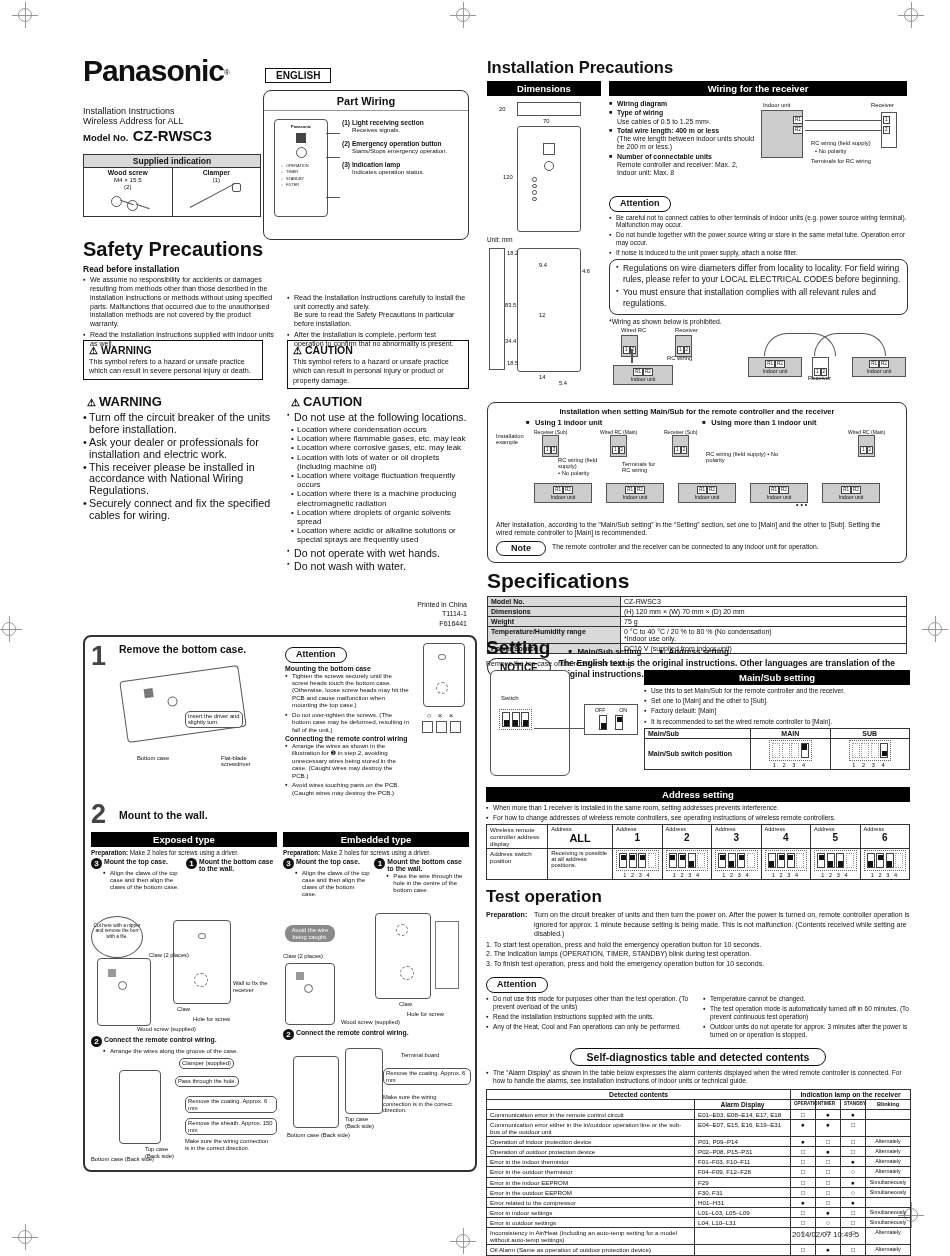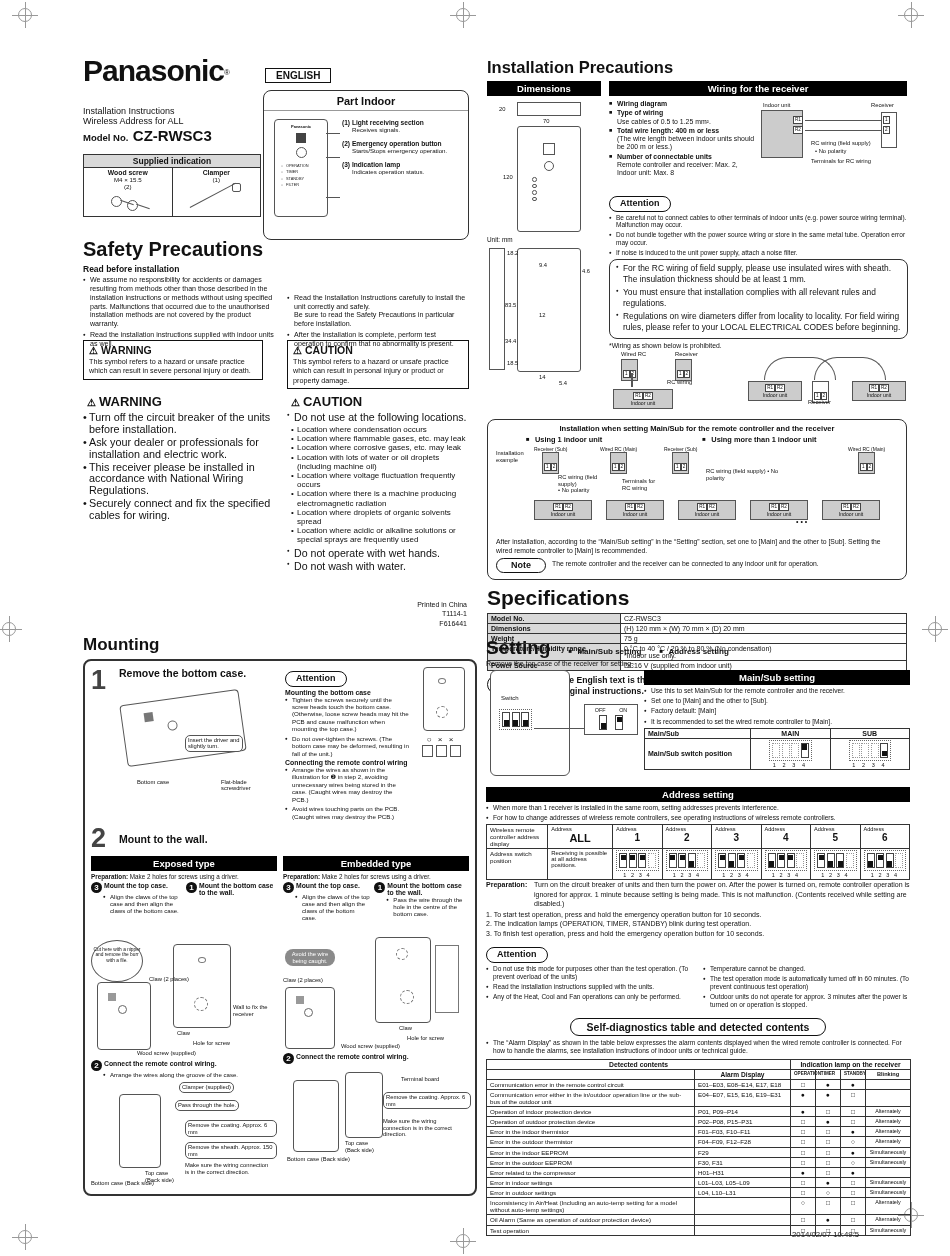--- a/index.html
+++ b/index.html
@@ -84,21 +84,21 @@
 
   <div class="abs" style="left:83px;top:52px;width:384px;height:580px;">
 
     <div class="abs" style="left:0;top:2px;">
       <span style="font-size:30px;font-weight:900;letter-spacing:-1px;">Panasonic</span><sup style="font-size:8px;">®</sup>
     </div>
 
     <div class="abs" style="left:182px;top:16px;border:1.2px solid #111;padding:1px 10px;font-size:10px;font-weight:bold;">ENGLISH</div>
 
     <div class="abs roundbox" style="left:180px;top:38px;width:204px;height:148px;">
-      <div style="text-align:center;font-size:11px;font-weight:bold;margin-top:4px;border-bottom:1px solid #999;padding-bottom:3px;">Part Indoor</div>
+      <div style="text-align:center;font-size:11px;font-weight:bold;margin-top:4px;border-bottom:1px solid #999;padding-bottom:3px;">Part Wiring</div>
       <div style="position:relative;height:118px;">
         <div class="case abs" style="left:10px;top:8px;width:52px;height:96px;">
           <div style="font-size:4px;font-weight:bold;text-align:center;margin-top:4px;">Panasonic</div>
           <div style="width:10px;height:10px;background:#444;margin:4px auto 0;"></div>
           <div style="width:9px;height:9px;border:1px solid #555;border-radius:50%;margin:4px auto 0;"></div>
           <ul class="lamp-ul" style="margin:5px 0 0 6px;">
 
           <li>OPERATION</li>
               <li>TIMER</li>
               <li>STANDBY</li>
@@ -312,23 +312,22 @@
         <div class="pill">Attention</div>
         <ul class="dots" style="font-size:6.5px;line-height:1.2;margin-top:2px;">
 
         <li>Be careful not to connect cables to other terminals of indoor units (e.g. power source wiring terminal). Malfunction may occur.</li>
             <li>Do not bundle together with the power source wiring or store in the same metal tube. Operation error may occur.</li>
             <li>If noise is induced to the unit power supply, attach a noise filter.</li>
           </ul>
 
         <ul class="dots roundbox" style="font-size:8.4px;line-height:1.3;padding:3px 6px;margin-top:3px;">
 
-        <li>For the RC wiring of field supply, please use insulated wires with sheath. The insulation thickness should be at least 1 mm.</li>
+            <li>Regulations on wire diameters differ from locality to locality. For field wiring rules, please refer to your LOCAL ELECTRICAL CODES before beginning.</li>
             <li>You must ensure that installation complies with all relevant rules and regulations.</li>
-            <li>Regulations on wire diameters differ from locality to locality. For field wiring rules, please refer to your LOCAL ELECTRICAL CODES before beginning.</li>
           </ul>
 
         <div style="font-size:6.8px;margin-top:3px;">*Wiring as shown below is prohibited.</div>
         <div style="display:flex;gap:14px;margin-top:2px;">
           <div style="position:relative;width:125px;height:62px;">
             <span class="callout" style="left:12px;top:0;">Wired RC</span>
             <span class="callout" style="left:66px;top:0;">Receiver</span>
             <div class="abs" style="left:12px;top:8px;background:#ccc;border:1px solid #555;padding:1px;"><span class="term">1</span><span class="term">2</span></div>
             <div class="abs" style="left:66px;top:8px;background:#ccc;border:1px solid #555;padding:1px;"><span class="term">1</span><span class="term">2</span></div>
             <span class="leadline" style="left:22px;top:22px;width:2px;height:14px;"></span>
@@ -450,21 +449,20 @@
           </tr>
         </tbody>
     </table>
     <div style="display:flex;gap:8px;align-items:flex-start;margin-top:4px;">
       <span class="pill" style="font-size:10px;padding:1px 12px;">NOTICE</span>
       <span style="font-size:8.6px;font-weight:bold;line-height:1.25;flex:1;">The English text is the original instructions. Other languages are translation of the original instructions.</span>
     </div>
   </div>
 
   <div class="abs" style="left:83px;top:635px;width:394px;">
-    <div style="font-size:17px;font-weight:bold;margin-bottom:4px;">Mounting</div>
     <div class="roundbox" style="border-width:2px;padding:6px;">
 
       <div style="display:flex;gap:4px;">
         <div class="bignum" style="width:24px;flex:none;">1</div>
         <div style="width:162px;flex:none;">
           <div style="font-size:10.5px;font-weight:bold;">Remove the bottom case.</div>
           <div style="position:relative;height:118px;">
             <div class="case abs" style="left:4px;top:18px;width:118px;height:60px;transform:rotate(-8deg);">
               <div style="width:9px;height:9px;background:#777;margin:10px 0 0 22px;"></div>
               <div style="width:8px;height:8px;border:1px solid #666;border-radius:50%;margin:2px 0 0 44px;"></div>
@@ -849,20 +847,21 @@
                   <span class="knob"></span>
                 </span>
                 <span class="sw x"></span>
               </div>
             <div class="dipscale" style="letter-spacing:1.6px;">1 2 3 4</div>
           </td>
         </tr>
     </tbody>
       </table>
 
+    <div style="font-size:17px;font-weight:bold;margin:7px 0 3px;">Test operation</div>
     <div style="display:flex;font-size:7px;line-height:1.3;">
       <span class="b" style="width:48px;flex:none;">Preparation:</span>
       <span style="flex:1;">Turn on the circuit breaker of units and then turn the power on. After the power is turned on, remote controller operation is ignored for approx. 1 minute because setting is being made. This is not malfunction. (Contents received while setting are disabled.)</span>
     </div>
     <div style="font-size:7px;line-height:1.35;margin-top:2px;">
 
     <div>1.  To start test operation, press and hold the emergency operation button for 10 seconds.</div>
         <div>2.  The indication lamps (OPERATION, TIMER, STANDBY) blink during test operation.</div>
         <div>3.  To finish test operation, press and hold the emergency operation button for 10 seconds.</div>
       </div>

